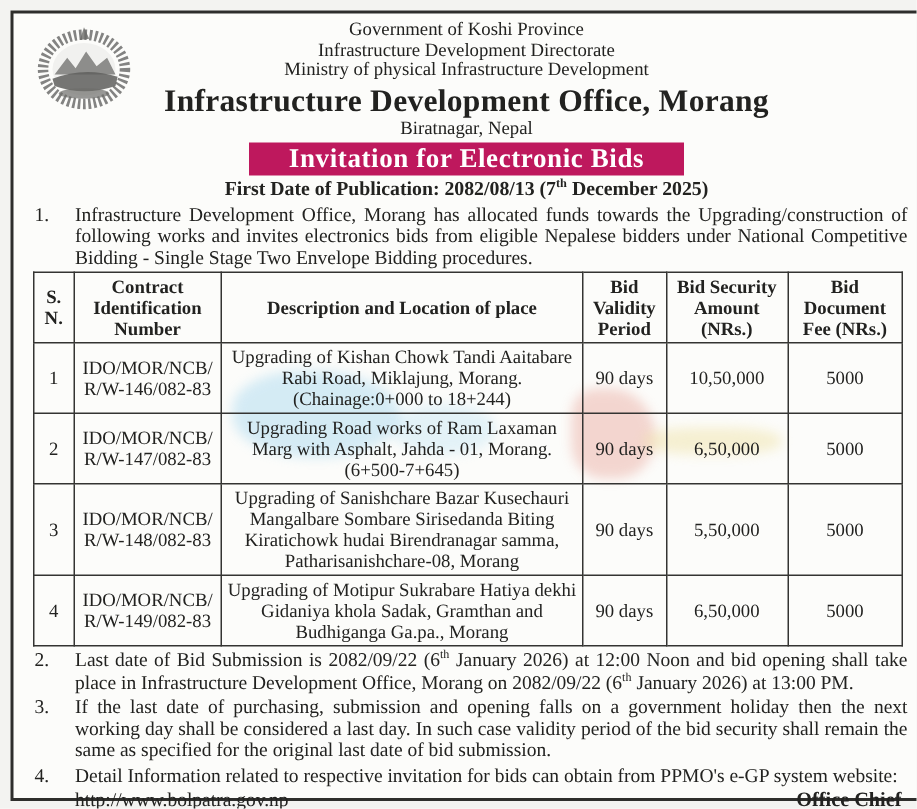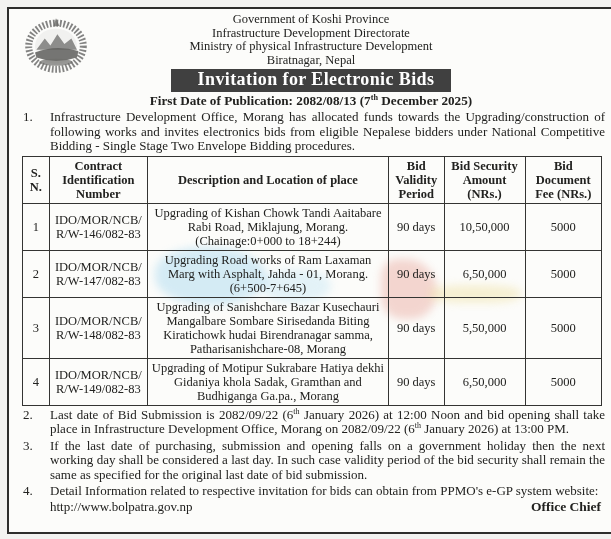--- a/index.html
+++ b/index.html
@@ -33,26 +33,26 @@
   .emblem { position: absolute; left: 12px; top: 3px; width: 70px; height: 67px; }
   .emblem svg { width: 100%; height: 100%; }
   
   .header { position: relative; text-align: center; }
   .gov-line { font-size: 12.5px; line-height: 1.08; }
   .office-title { font-size: 21px; font-weight: bold; line-height: 1.12; margin-top: 2px; letter-spacing: .2px; }
   .location { font-size: 12.5px; line-height: 1.1; }
   .banner-row { margin: 2px 0 1px 0; }
   .banner {
     display: inline-block;
-    background: #404040;
+    background: #be185d;
     color: #ffffff;
     font-weight: bold;
     font-size: 18px;
     line-height: 1.15;
-    padding: 0 17px 2px 27px;
+    padding: 0 27px 2px 27px;
     letter-spacing: .4px;
   }
   .publication { font-size: 13.2px; font-weight: bold; line-height: 1.15; }
   sup { font-size: .62em; line-height: 0; vertical-align: super; }
   
   .item {
     position: relative;
     display: grid;
     grid-template-columns: 29px 1fr;
     padding-left: 6px;
@@ -107,20 +107,21 @@
         <path d="M22 53 L34 37 L42 47 L52 31 L62 45 L72 37 L80 53 Z" fill="#7b7b79" opacity="0.85"></path>
         <path d="M20 57 Q50 45 82 55 L80 64 Q50 74 22 64 Z" fill="#5f5f5d" opacity="0.85"></path>
         <ellipse cx="50" cy="71" rx="24" ry="5" fill="#6c6c6a" opacity="0.7"></ellipse>
       </svg>
     </div>
 
     <div class="header">
       <div class="gov-line">Government of Koshi Province</div>
       <div class="gov-line">Infrastructure Development Directorate</div>
       <div class="gov-line">Ministry of physical Infrastructure Development</div>
+      <div class="office-title">Infrastructure Development Office, Morang</div>
       <div class="location">Biratnagar, Nepal</div>
       <div class="banner-row">
         <span class="banner">Invitation for Electronic Bids</span>
       </div>
       <div class="publication">
         <span>First Date of Publication: 2082/08/13 (7</span><sup>th</sup><span> December 2025)</span>
       </div>
     </div>
 
     <div class="item">

